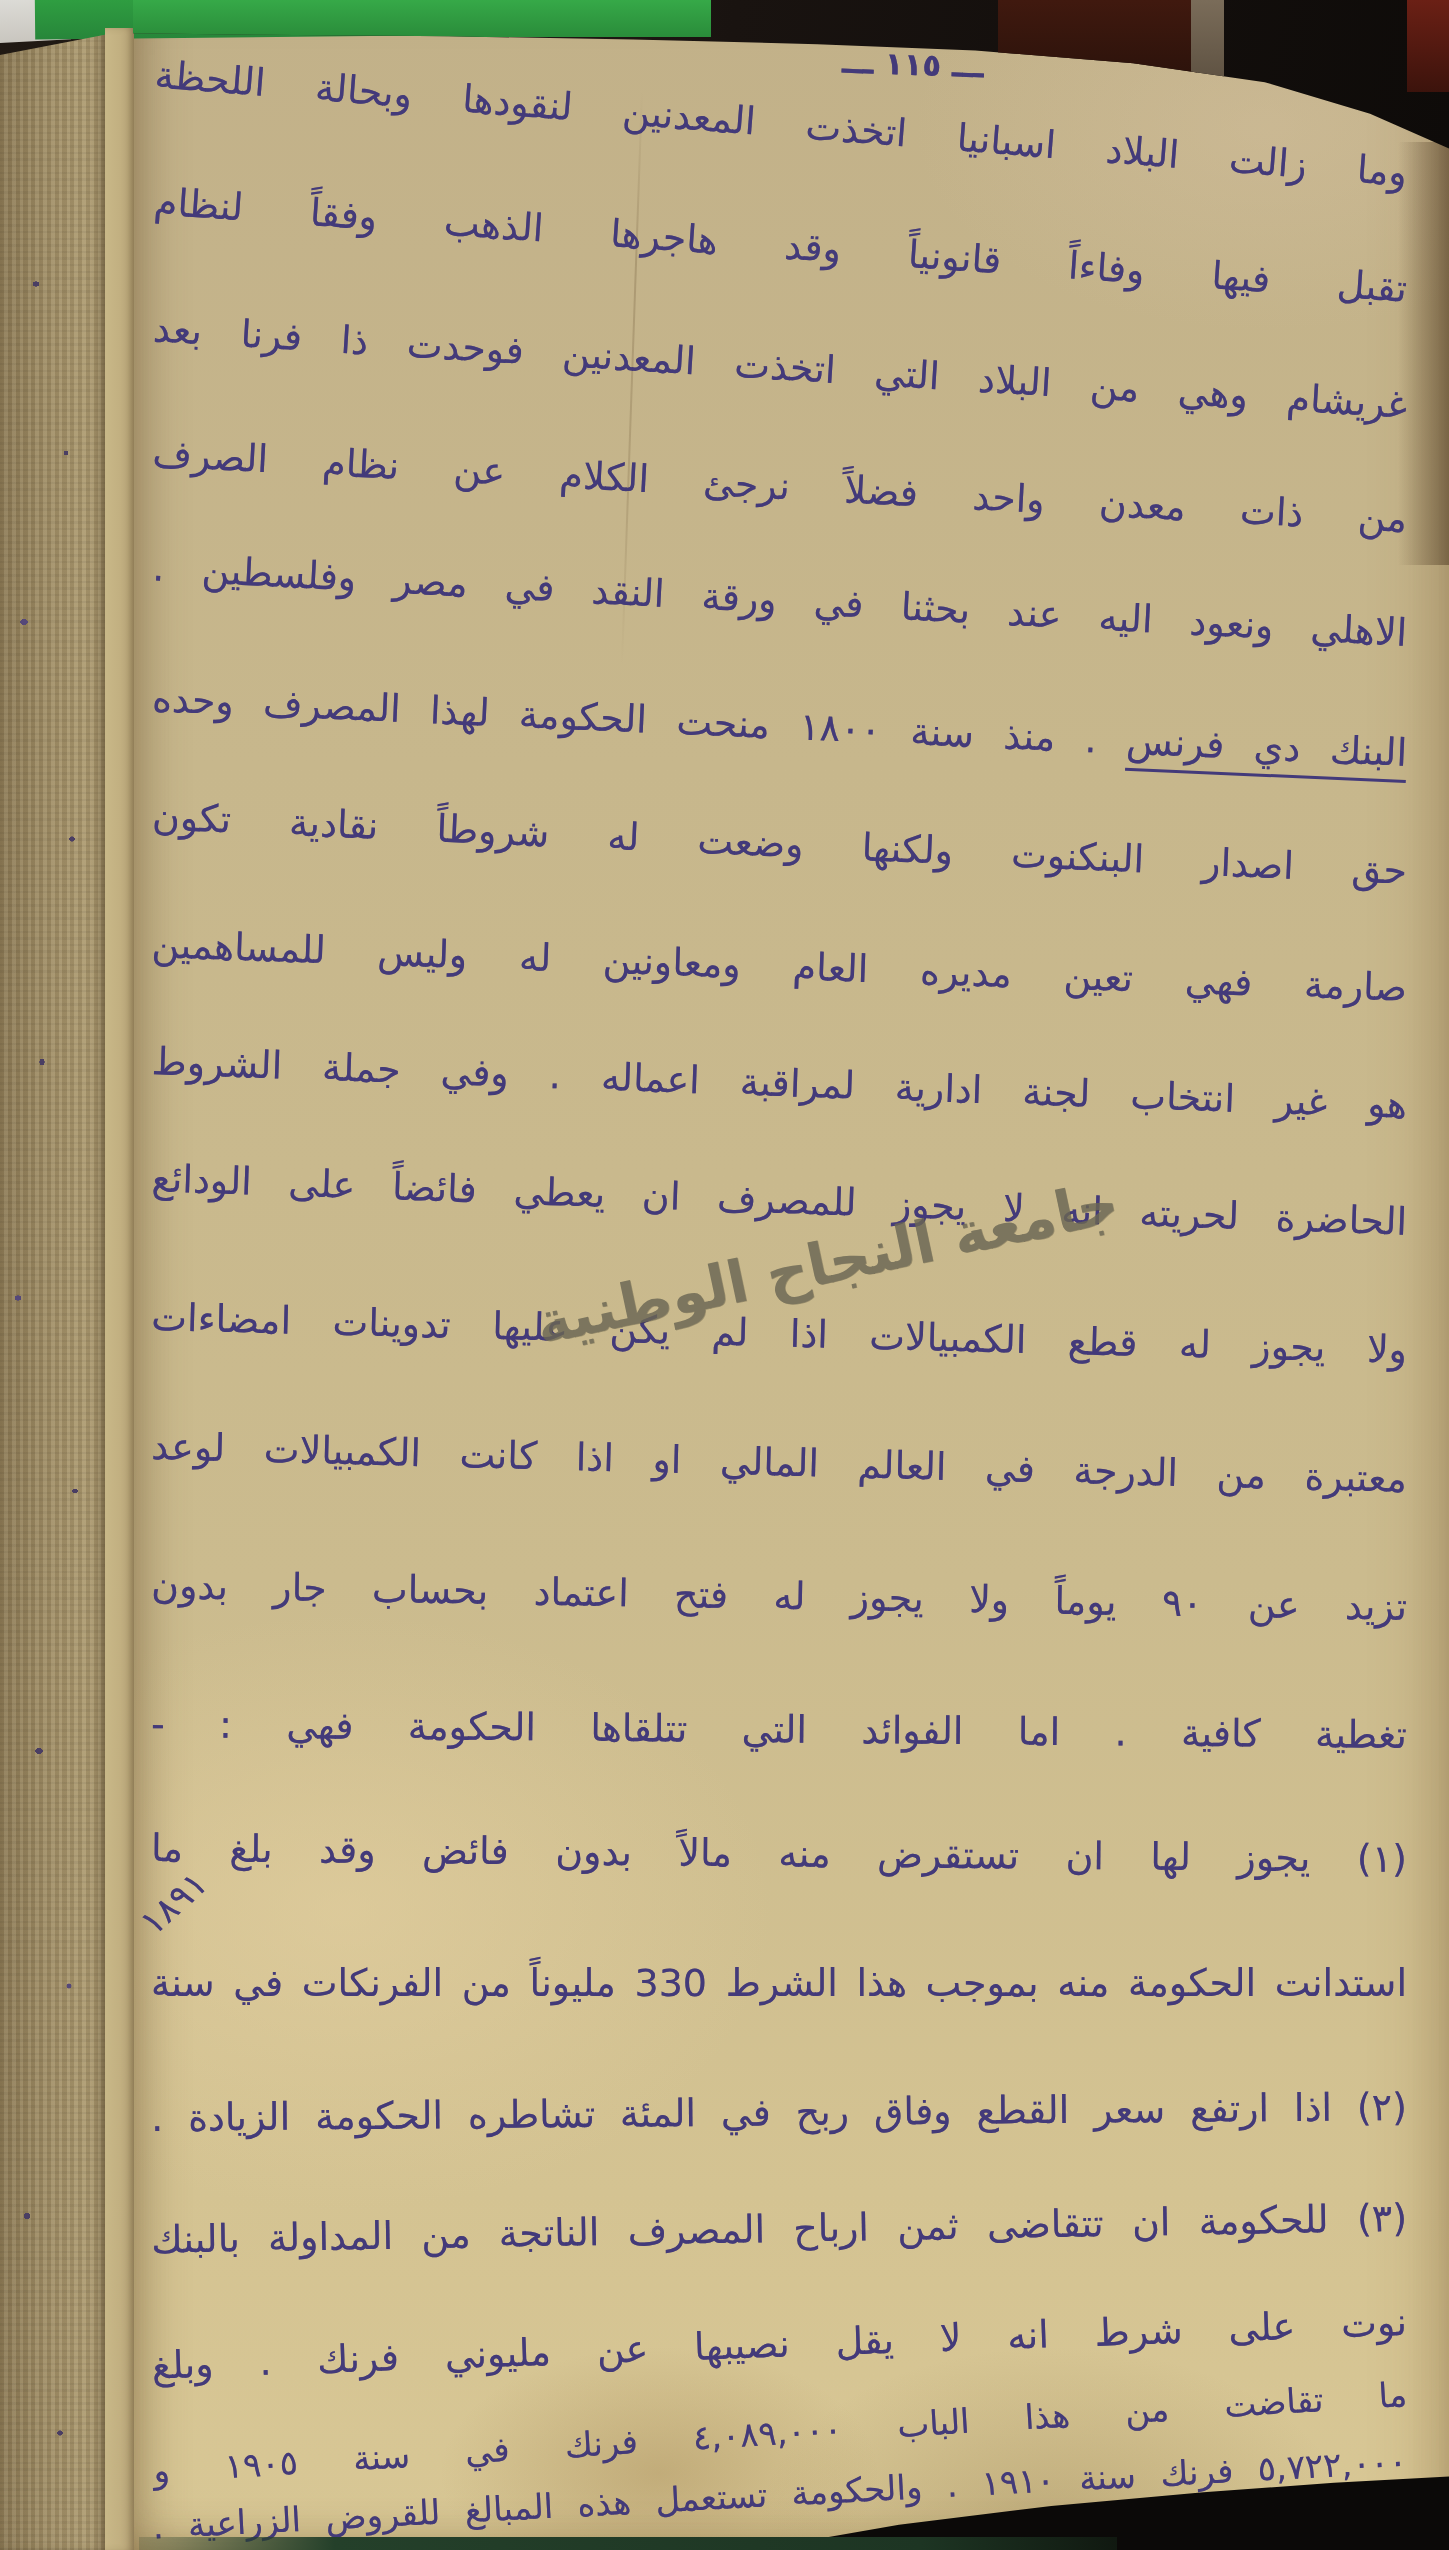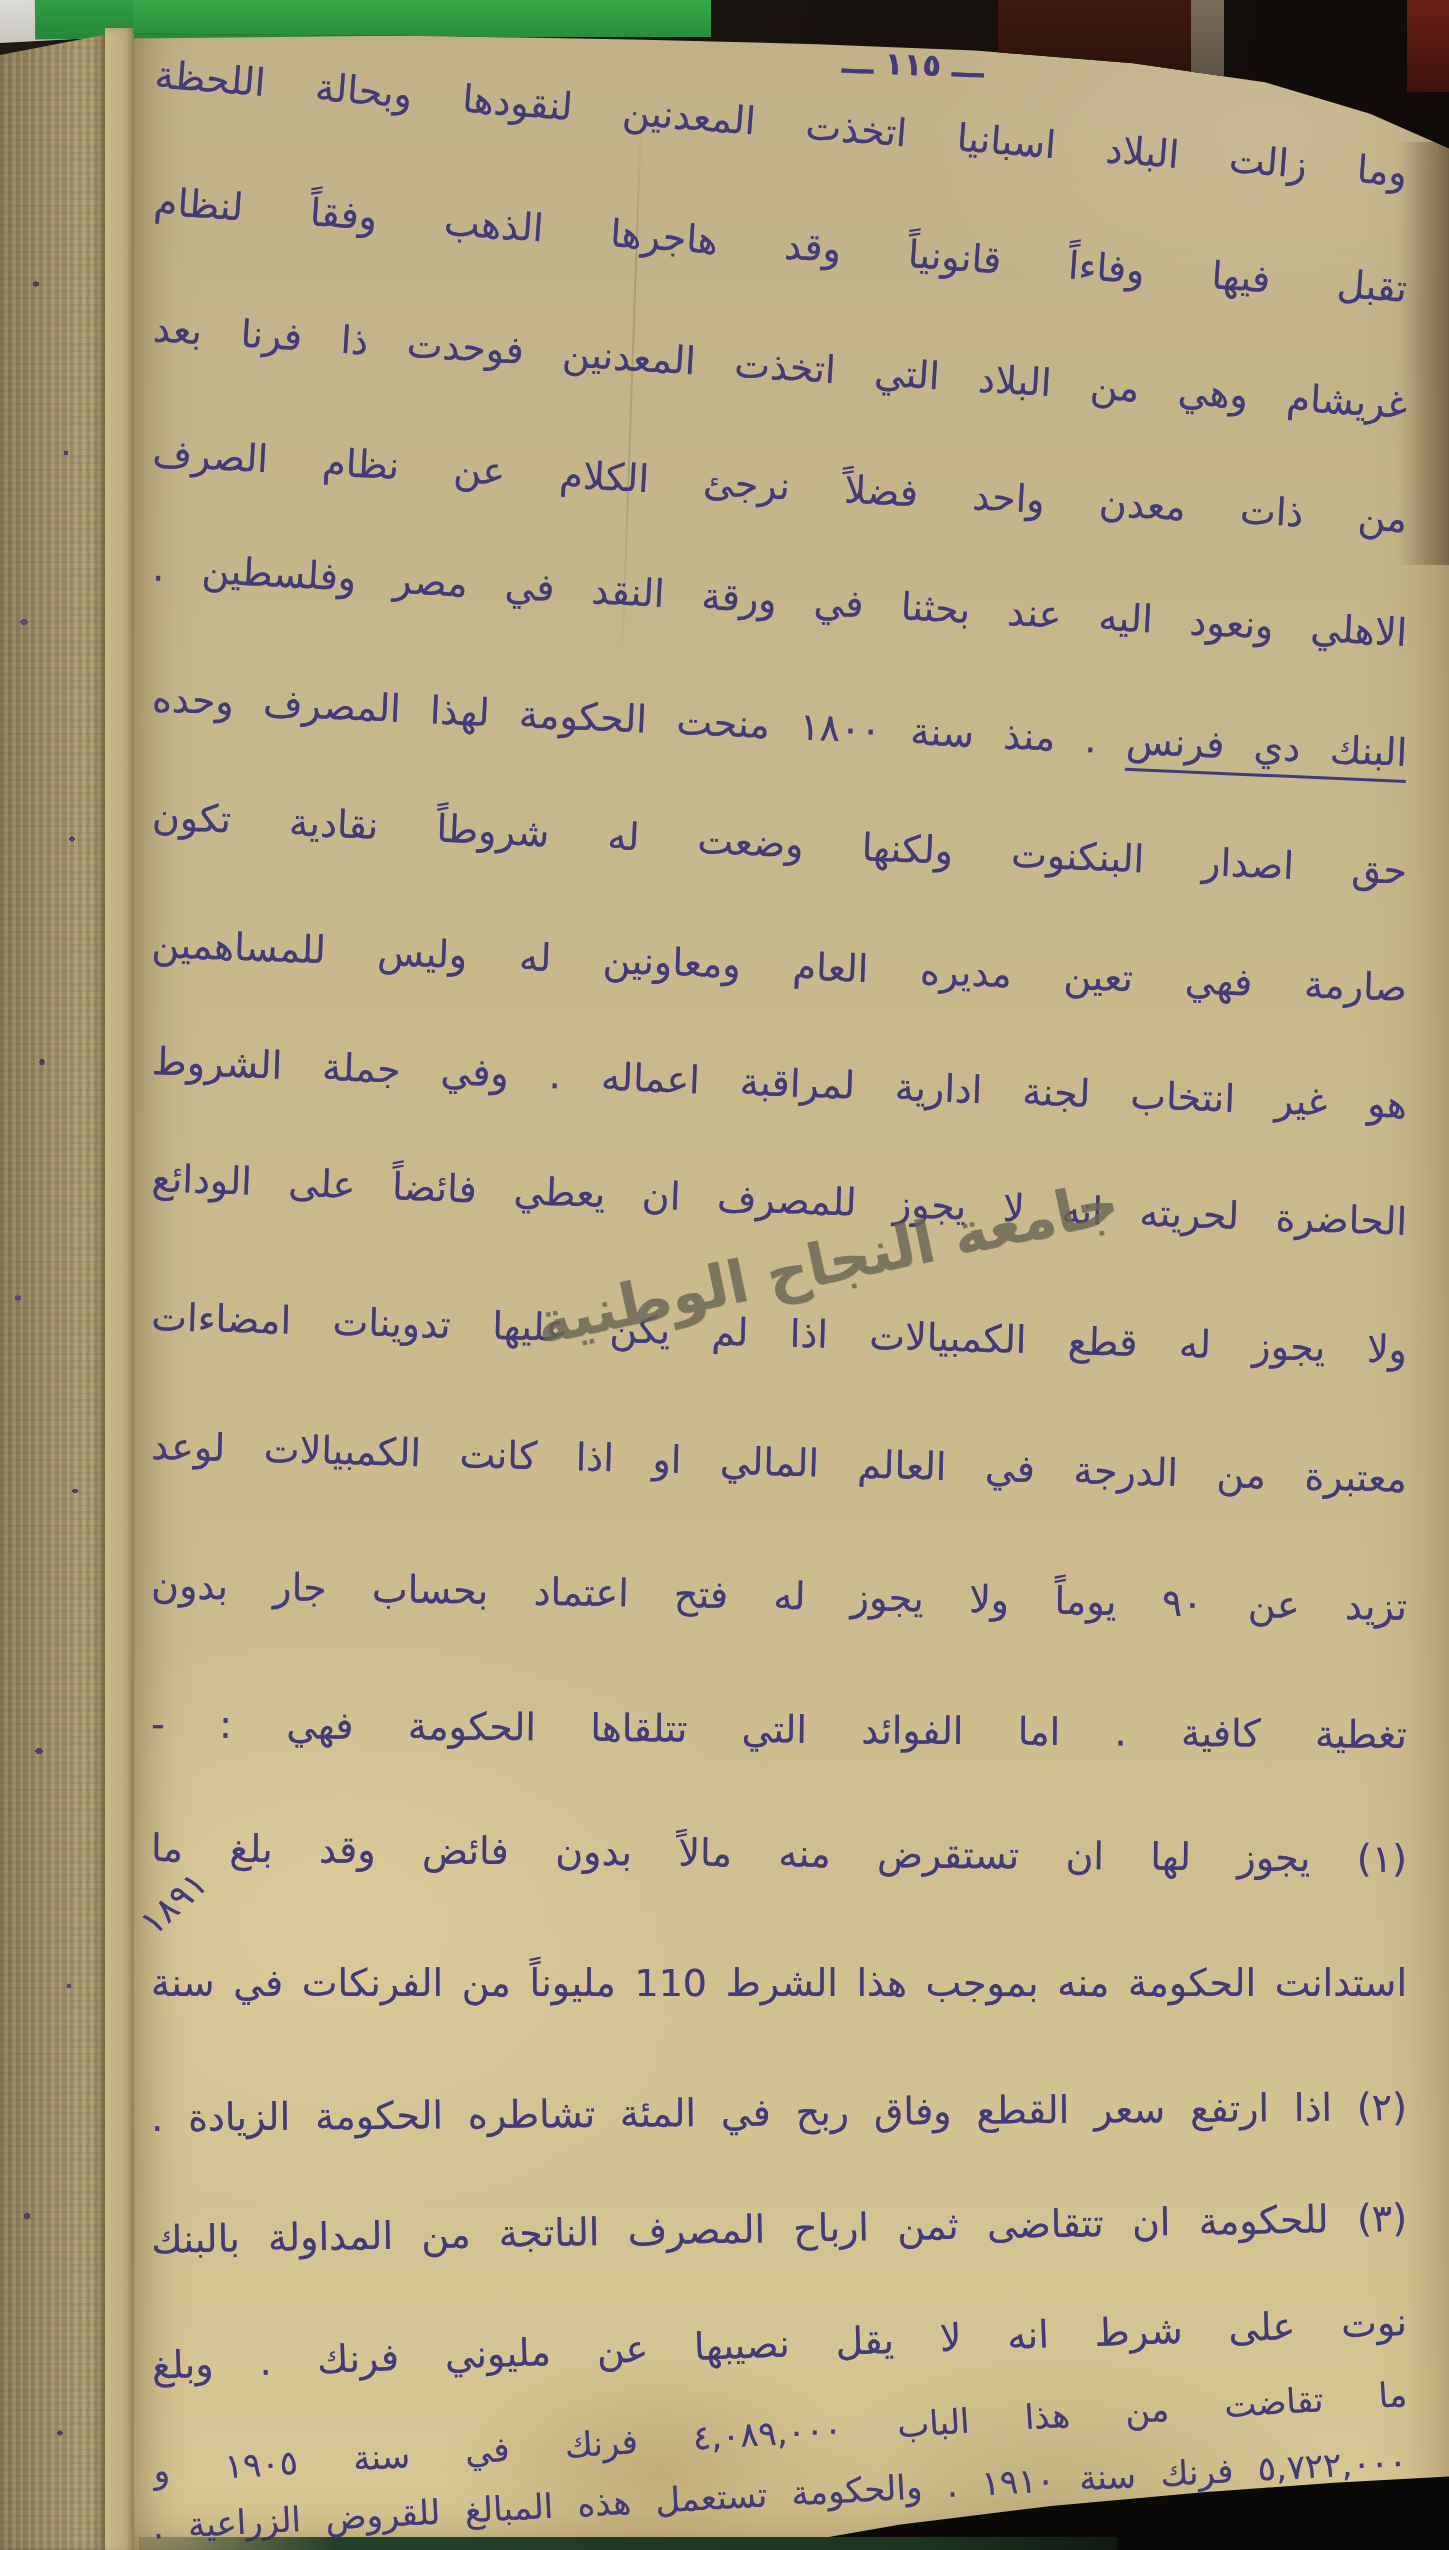--- a/index.html
+++ b/index.html
@@ -136,21 +136,21 @@
 <div class="line ink" style="top:725px;--r:2.5deg"><span class="u">البنك دي فرنس</span><span> . منذ سنة ١٨٠٠ منحت الحكومة لهذا المصرف وحده</span></div>
 <div class="line ink" style="top:843px;--r:2.5deg">حق اصدار البنكنوت ولكنها وضعت له شروطاً نقادية تكون</div>
 <div class="line ink" style="top:960px;--r:2deg">صارمة فهي تعين مديره العام ومعاونين له وليس للمساهمين</div>
 <div class="line ink" style="top:1077px;--r:2deg">هو غير انتخاب لجنة ادارية لمراقبة اعماله . وفي جملة الشروط</div>
 <div class="line ink" style="top:1194px;--r:2deg">الحاضرة لحريته انه لا يجوز للمصرف ان يعطي فائضاً على الودائع</div>
 <div class="line ink" style="top:1322px;--r:1.5deg">ولا يجوز له قطع الكمبيالات اذا لم يكن عليها تدوينات امضاءات</div>
 <div class="line ink" style="top:1451px;--r:1.5deg">معتبرة من الدرجة في العالم المالي او اذا كانت الكمبيالات لوعد</div>
 <div class="line ink" style="top:1579px;--r:1deg">تزيد عن ٩٠ يوماً ولا يجوز له فتح اعتماد بحساب جار بدون</div>
 <div class="line ink" style="top:1707px;--r:.5deg">تغطية كافية . اما الفوائد التي تتلقاها الحكومة فهي : -</div>
 <div class="line ink" style="top:1831px;--r:.5deg">(١) يجوز لها ان تستقرض منه مالاً بدون فائض وقد بلغ ما</div>
-<div class="line ink" style="top:1955px;--r:0deg">استدانت الحكومة منه بموجب هذا الشرط 110 مليوناً من الفرنكات في سنة</div>
+<div class="line ink" style="top:1955px;--r:0deg">استدانت الحكومة منه بموجب هذا الشرط 330 مليوناً من الفرنكات في سنة</div>
 <div class="line ink" style="top:2079px;--r:-.5deg">(٢) اذا ارتفع سعر القطع وفاق ربح في المئة تشاطره الحكومة الزيادة .</div>
 <div class="line ink" style="top:2190px;--r:-1deg">(٣) للحكومة ان تتقاضى ثمن ارباح المصرف الناتجة من المداولة بالبنك</div>
 <div class="line ink" style="top:2294px;--r:-2deg">نوت على شرط انه لا يقل نصيبها عن مليوني فرنك . وبلغ</div>
 <div class="line ink small" style="top:2369px;--r:-3.5deg">ما تقاضت من هذا الباب ٤,٠٨٩,٠٠٠ فرنك في سنة ١٩٠٥ و</div>
 <div class="line ink small" style="top:2436px;--r:-3deg">٥,٧٢٢,٠٠٠ فرنك سنة ١٩١٠ . والحكومة تستعمل هذه المبالغ للقروض الزراعية .</div>
 
 <div class="margin-year ink">١٨٩١</div>
 
 <div class="watermark">جامعة النجاح الوطنية</div>
 

